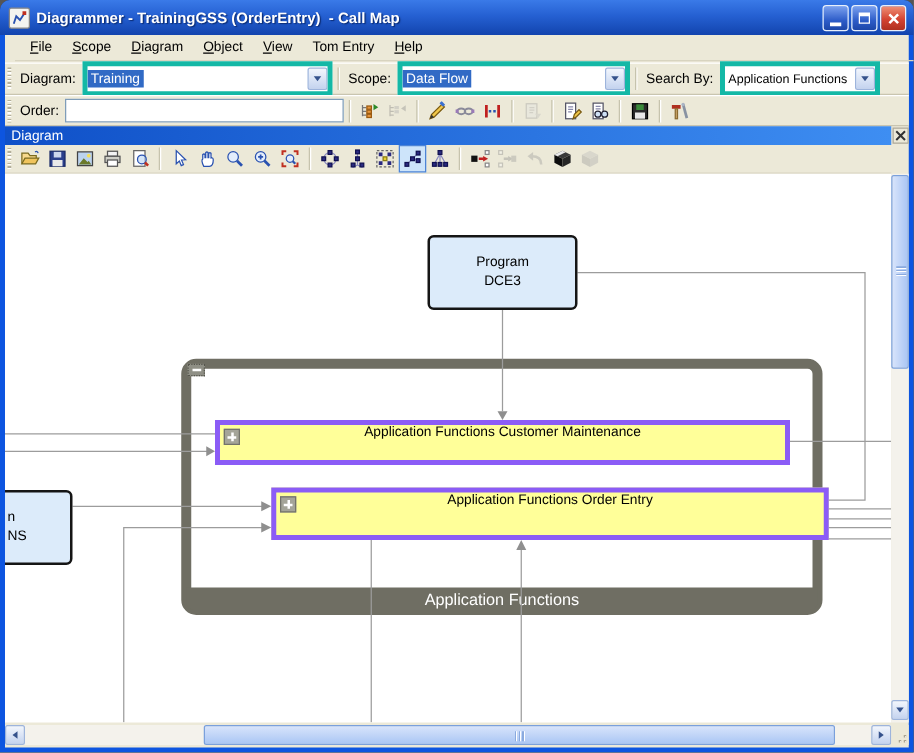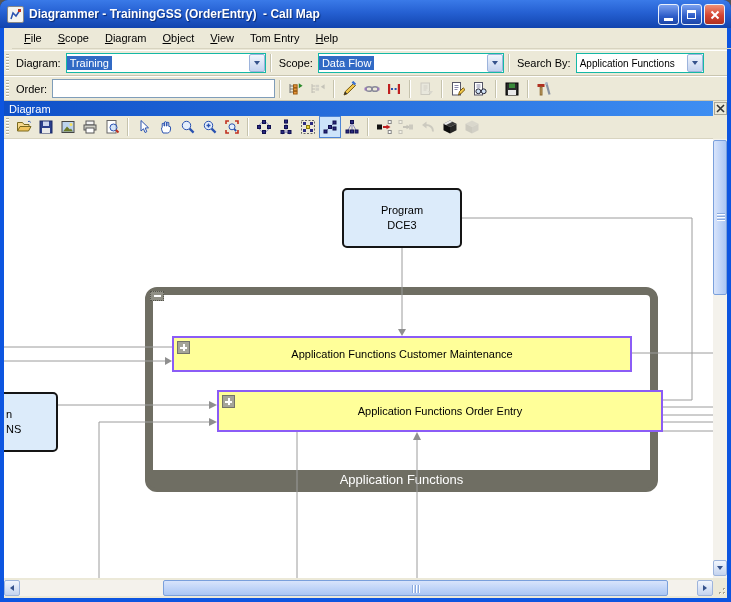--- a/index.html
+++ b/index.html
@@ -31,21 +31,21 @@
   .mitem u{text-decoration:underline;}
   
   .band{position:absolute;left:0;width:723px;display:flex;align-items:center;
     border-top:1px solid #fff;border-bottom:1px solid #c9c5b0;background:#ece9d8;}
   .band1{top:22px;height:26px;}
   .band2{top:48px;height:25px;}
   .grip{width:3px;height:18px;margin:0 4px 0 2px;
     background:repeating-linear-gradient(180deg,#b3af9a 0 1px,#fff 1px 2px,transparent 2px 3px);}
   .vsep{width:2px;height:18px;border-left:1px solid #c6c3ad;border-right:1px solid #fff;margin:0 4px;}
   .lbl{margin:0 5px 0 3px;white-space:nowrap;}
-  .combo{height:20px;background:#fff;border:1px solid #14b8a6;display:flex;align-items:center;overflow:hidden;}
+  .combo{height:28px;background:#fff;border:4px solid #14b8a6;display:flex;align-items:center;overflow:hidden;}
   .combo .val{padding:1px 3px;white-space:nowrap;}
   .combo.sel .val{background:#316ac5;color:#fff;}
   .combo .cbtn{width:16px;height:18px;margin-left:auto;flex:0 0 16px;
     background:linear-gradient(180deg,#f2f6fd,#c4d3ef);border:1px solid #9db4dc;border-radius:2px;
     display:flex;align-items:center;justify-content:center;}
   .tri-dn{width:0;height:0;border-left:3px solid transparent;border-right:3px solid transparent;border-top:4px solid #35528c;}
   .tri-lf{width:0;height:0;border-top:3px solid transparent;border-bottom:3px solid transparent;border-right:4px solid #35528c;}
   .tri-rt{width:0;height:0;border-top:3px solid transparent;border-bottom:3px solid transparent;border-left:4px solid #35528c;}
   .searchbox{width:223px;height:19px;border:1px solid #7f9db9;background:#fff;font-size:11px;padding:0 3px;
     font-family:"Liberation Sans",sans-serif;}
@@ -64,22 +64,22 @@
   .canvas{position:absolute;left:0;top:111px;width:709px;height:439px;background:#fff;overflow:hidden;}
   .edges{position:absolute;left:0;top:0;z-index:3;}
   .group-container{position:absolute;left:141px;top:148px;width:513px;height:205px;z-index:1;
     border:8px solid #6f6e63;border-radius:12px;}
   .group-label-bar{position:absolute;left:-4px;right:-4px;bottom:-4px;height:18px;background:#6f6e63;
     border-radius:0 0 6px 6px;display:flex;align-items:center;justify-content:center;
     color:#fff;font-size:13px;}
   .collapse-btn{position:absolute;left:146px;top:152px;width:14px;height:10px;z-index:5;
     background:#8f8f85;border:1px dotted #55554d;display:flex;align-items:center;justify-content:center;}
   .collapse-btn .bar{width:7px;height:2px;background:#fff;}
-  .node-func{position:absolute;background:#ffff99;border:2px solid #8b5cf6;z-index:4;
-    display:flex;align-items:center;justify-content:center;font-size:11px;text-align:center;}
+  .node-func{position:absolute;background:#ffff99;border:4px solid #8b5cf6;z-index:4;
+    display:flex;align-items:flex-start;justify-content:center;font-size:11px;text-align:center;}
   .node-prog{position:absolute;background:#dcebfa;border:2px solid #151515;border-radius:5px;z-index:4;
     display:flex;flex-direction:column;align-items:center;justify-content:center;font-size:11px;line-height:15px;}
   .expand-btn{position:absolute;left:3px;top:3px;width:13px;height:13px;background:#a5a599;
     border:1px solid #73736b;display:flex;align-items:center;justify-content:center;}
   .expand-btn .h{position:absolute;width:7px;height:2px;background:#fff;}
   .expand-btn .v{position:absolute;width:2px;height:7px;background:#fff;}
   .partial-text{position:absolute;left:66px;top:13px;text-align:left;line-height:15px;}
   
   .vscroll{position:absolute;left:709px;top:111px;width:14px;height:439px;background:#f4f2ec;}
   .vthumb{position:absolute;left:0;top:1px;width:14px;height:155px;border:1px solid #7aa0dc;border-radius:2px;

